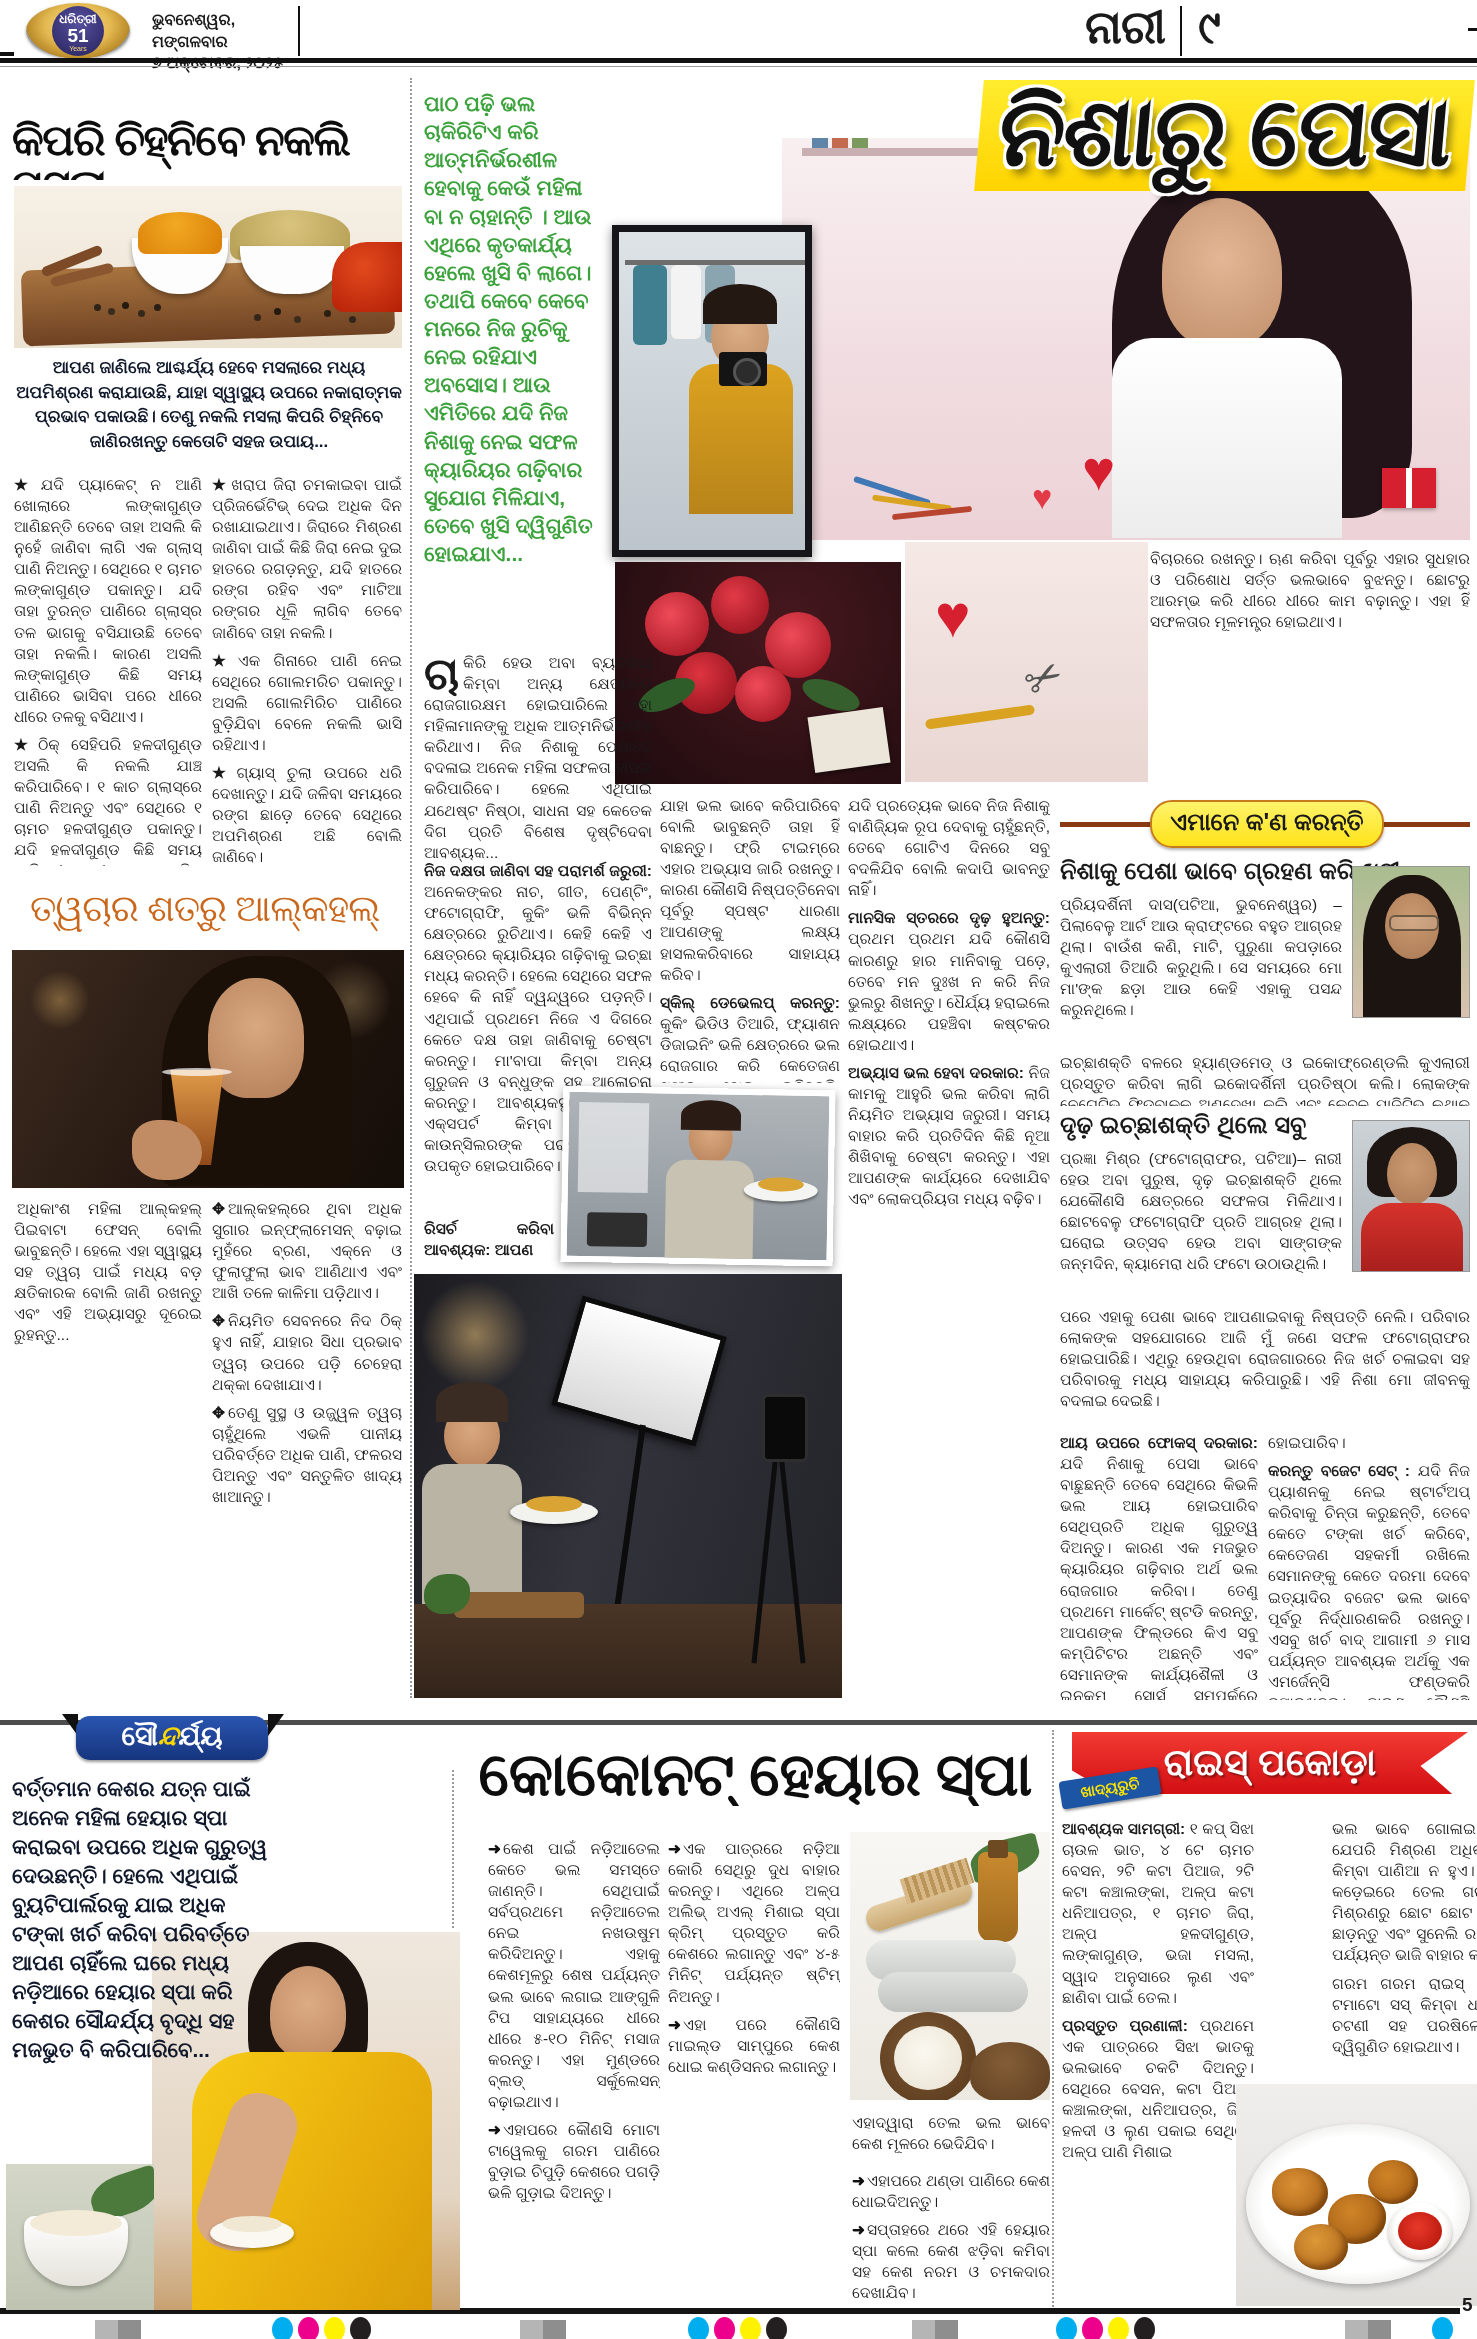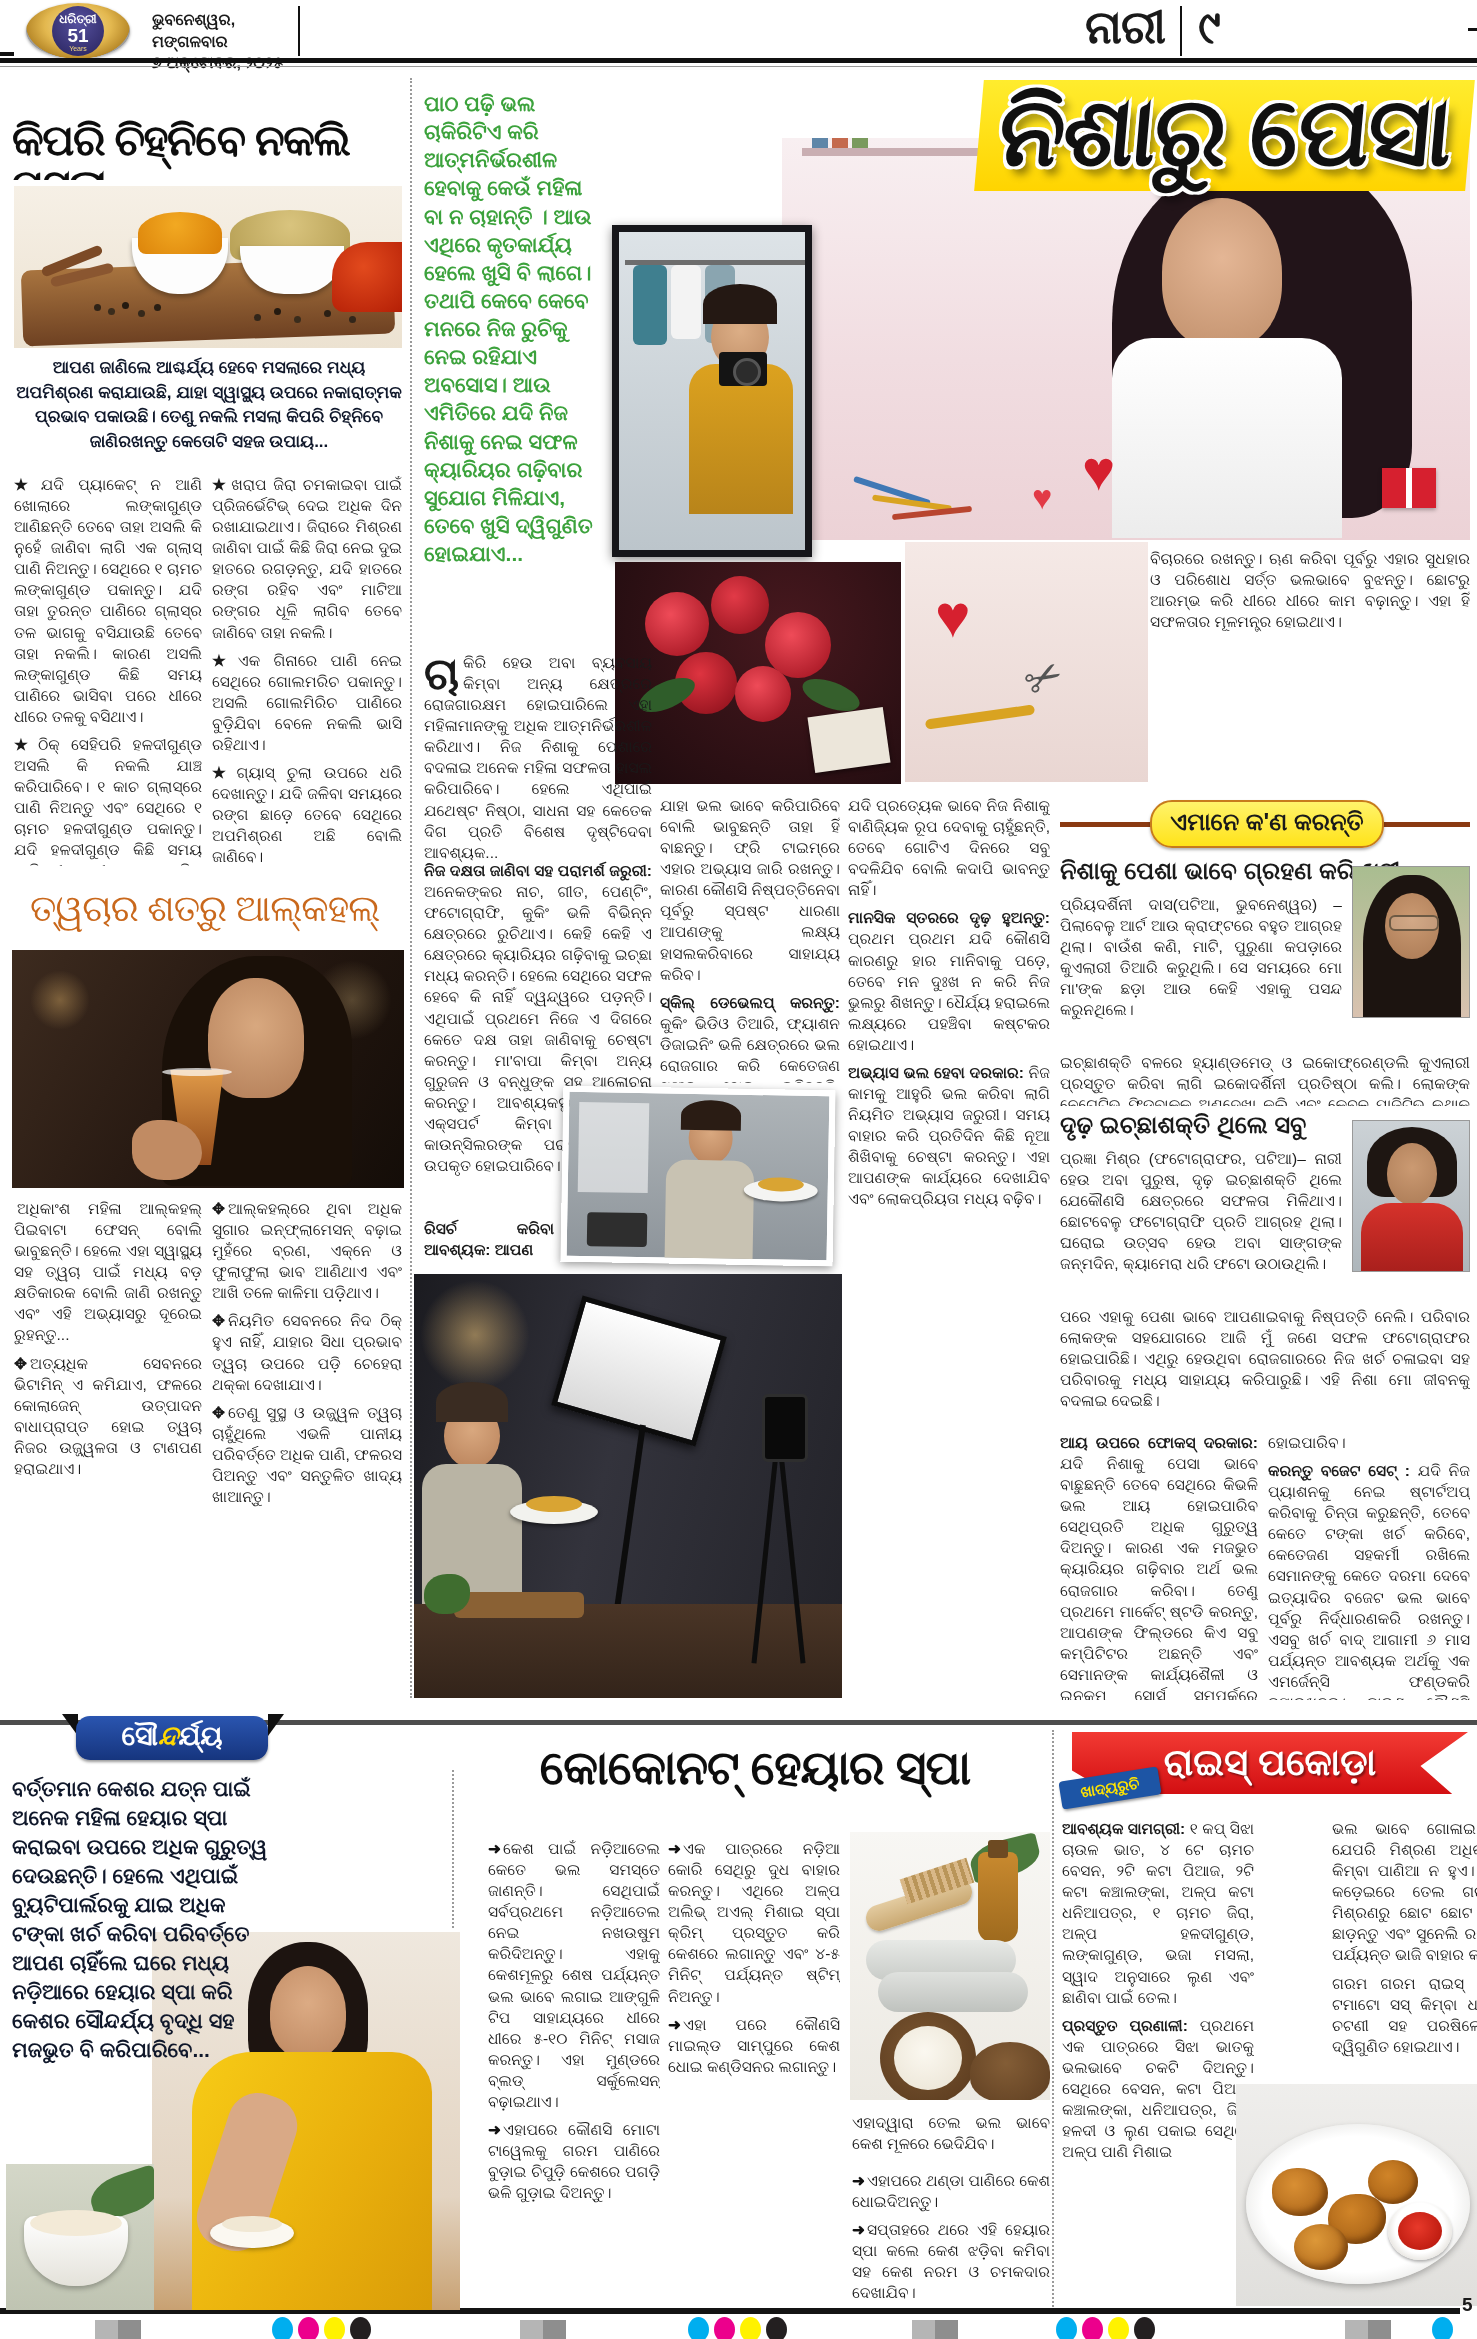--- a/index.html
+++ b/index.html
@@ -44,21 +44,21 @@
   
   .badge-yellow{background:linear-gradient(#fff36b,#ffe31a);border:2px solid #c77b1c;border-radius:22px;
       font-size:24px;font-weight:800;text-align:center;line-height:40px;box-shadow:0 2px 3px rgba(0,0,0,.3);}
   .brownline{background:#8a3a12;}
   .profile-head{font-size:24px;font-weight:800;line-height:1.1;}
   .beauty-badge{background:linear-gradient(#2a55b0,#16357e);border-radius:14px;color:#fff;
       font-size:27px;font-weight:800;text-align:center;line-height:40px;box-shadow:0 2px 3px rgba(0,0,0,.4);}
   .beauty-mid{color:#ffd800;font-style:italic;}
   .wing{width:0;height:0;border-style:solid;}
   .grayrule{background:#4d4d4d;}
-  .spa-head{font-size:47px;font-weight:900;letter-spacing:-1px;text-align:center;color:#0d0d0d;}
+  .spa-head{font-size:60px;font-weight:900;letter-spacing:-1px;text-align:center;color:#0d0d0d;}
   .recipe-banner{background:linear-gradient(#f23a33,#d30f12);color:#fff;font-size:37px;font-weight:900;
       text-align:center;line-height:62px;clip-path:polygon(0 0,100% 0,88% 55%,96% 100%,10% 100%,0 62%);
       text-shadow:2px 2px 2px rgba(0,0,0,.4);box-shadow:0 3px 6px rgba(0,0,0,.35);}
   .food-tag{background:#1d55a5;color:#ffe400;font-size:15px;font-weight:800;text-align:center;line-height:28px;
       transform:rotate(-9deg);border-radius:4px;box-shadow:1px 2px 3px rgba(0,0,0,.4);}
   
   .cmyk-dot{width:21px;height:25px;border-radius:50%;display:inline-block;margin-right:5px;}
   .gray-sq{width:23px;height:23px;display:inline-block;}
 </style>
 </head>
@@ -127,21 +127,20 @@
     <div class="abs" style="left:150px;top:6px;width:190px;height:230px;background:#1a1008;border-radius:50% 40% 10px 10px;"></div>
     <div class="abs" style="left:196px;top:28px;width:96px;height:120px;background:radial-gradient(circle at 50% 40%,#d8a87f,#b37e58);border-radius:48% 48% 40% 40%;"></div>
     <div class="abs" style="left:150px;top:120px;width:70px;height:95px;background:linear-gradient(#e09a48,#91491a);clip-path:polygon(12% 0,88% 0,70% 100%,30% 100%);box-shadow:0 0 6px rgba(255,200,120,.5);"></div>
     <div class="abs" style="left:150px;top:118px;width:70px;height:8px;background:rgba(255,255,255,.7);border-radius:50%;"></div>
     <div class="abs" style="left:120px;top:170px;width:70px;height:60px;background:#c18b63;border-radius:40% 60% 50% 50%;"></div>
   </div>
 
   <div class="abs bodytxt ovh" style="left:14px;top:1198px;width:188px;height:500px;">
 
   <p><span class="mk"></span><span>ଅଧିକାଂଶ ମହିଳା ଆଲ୍‌କହଲ୍ ପିଇବାଟା ଫେସନ୍ ବୋଲି ଭାବୁଛନ୍ତି। ହେଲେ ଏହା ସ୍ୱାସ୍ଥ୍ୟ ସହ ତ୍ୱଚା ପାଇଁ ମଧ୍ୟ ବଡ଼ କ୍ଷତିକାରକ ବୋଲି ଜାଣି ରଖନ୍ତୁ ଏବଂ ଏହି ଅଭ୍ୟାସରୁ ଦୂରେଇ ରୁହନ୍ତୁ...</span></p>
-      <p><span class="mk">✥</span><span>ଅତ୍ୟଧିକ ସେବନରେ ଭିଟାମିନ୍ ଏ କମିଯାଏ, ଫଳରେ କୋଲାଜେନ୍ ଉତ୍ପାଦନ ବାଧାପ୍ରାପ୍ତ ହୋଇ ତ୍ୱଚା ନିଜର ଉଜ୍ଜ୍ୱଳତା ଓ ଟାଣପଣ ହରାଇଥାଏ।</span></p>
     </div>
   <div class="abs bodytxt ovh" style="left:212px;top:1198px;width:190px;height:500px;">
 
   <p><span class="mk">✥</span><span>ଆଲ୍‌କହଲ୍‌ରେ ଥିବା ଅଧିକ ସୁଗାର ଇନ୍‌ଫ୍ଲାମେସନ୍ ବଢ଼ାଇ ମୁହଁରେ ବ୍ରଣ, ଏକ୍ନେ ଓ ଫୁଲାଫୁଲା ଭାବ ଆଣିଥାଏ ଏବଂ ଆଖି ତଳେ କାଳିମା ପଡ଼ିଥାଏ।</span></p>
       <p><span class="mk">✥</span><span>ନିୟମିତ ସେବନରେ ନିଦ ଠିକ୍ ହୁଏ ନାହିଁ, ଯାହାର ସିଧା ପ୍ରଭାବ ତ୍ୱଚା ଉପରେ ପଡ଼ି ଚେହେରା ଥକ୍କା ଦେଖାଯାଏ।</span></p>
       <p><span class="mk">✥</span><span>ତେଣୁ ସୁସ୍ଥ ଓ ଉଜ୍ଜ୍ୱଳ ତ୍ୱଚା ଚାହୁଁଥିଲେ ଏଭଳି ପାନୀୟ ପରିବର୍ତ୍ତେ ଅଧିକ ପାଣି, ଫଳରସ ପିଅନ୍ତୁ ଏବଂ ସନ୍ତୁଳିତ ଖାଦ୍ୟ ଖାଆନ୍ତୁ।</span></p>
     </div>
 
   <div class="abs dot-v" style="left:410px;top:78px;height:1620px;"></div>
 

